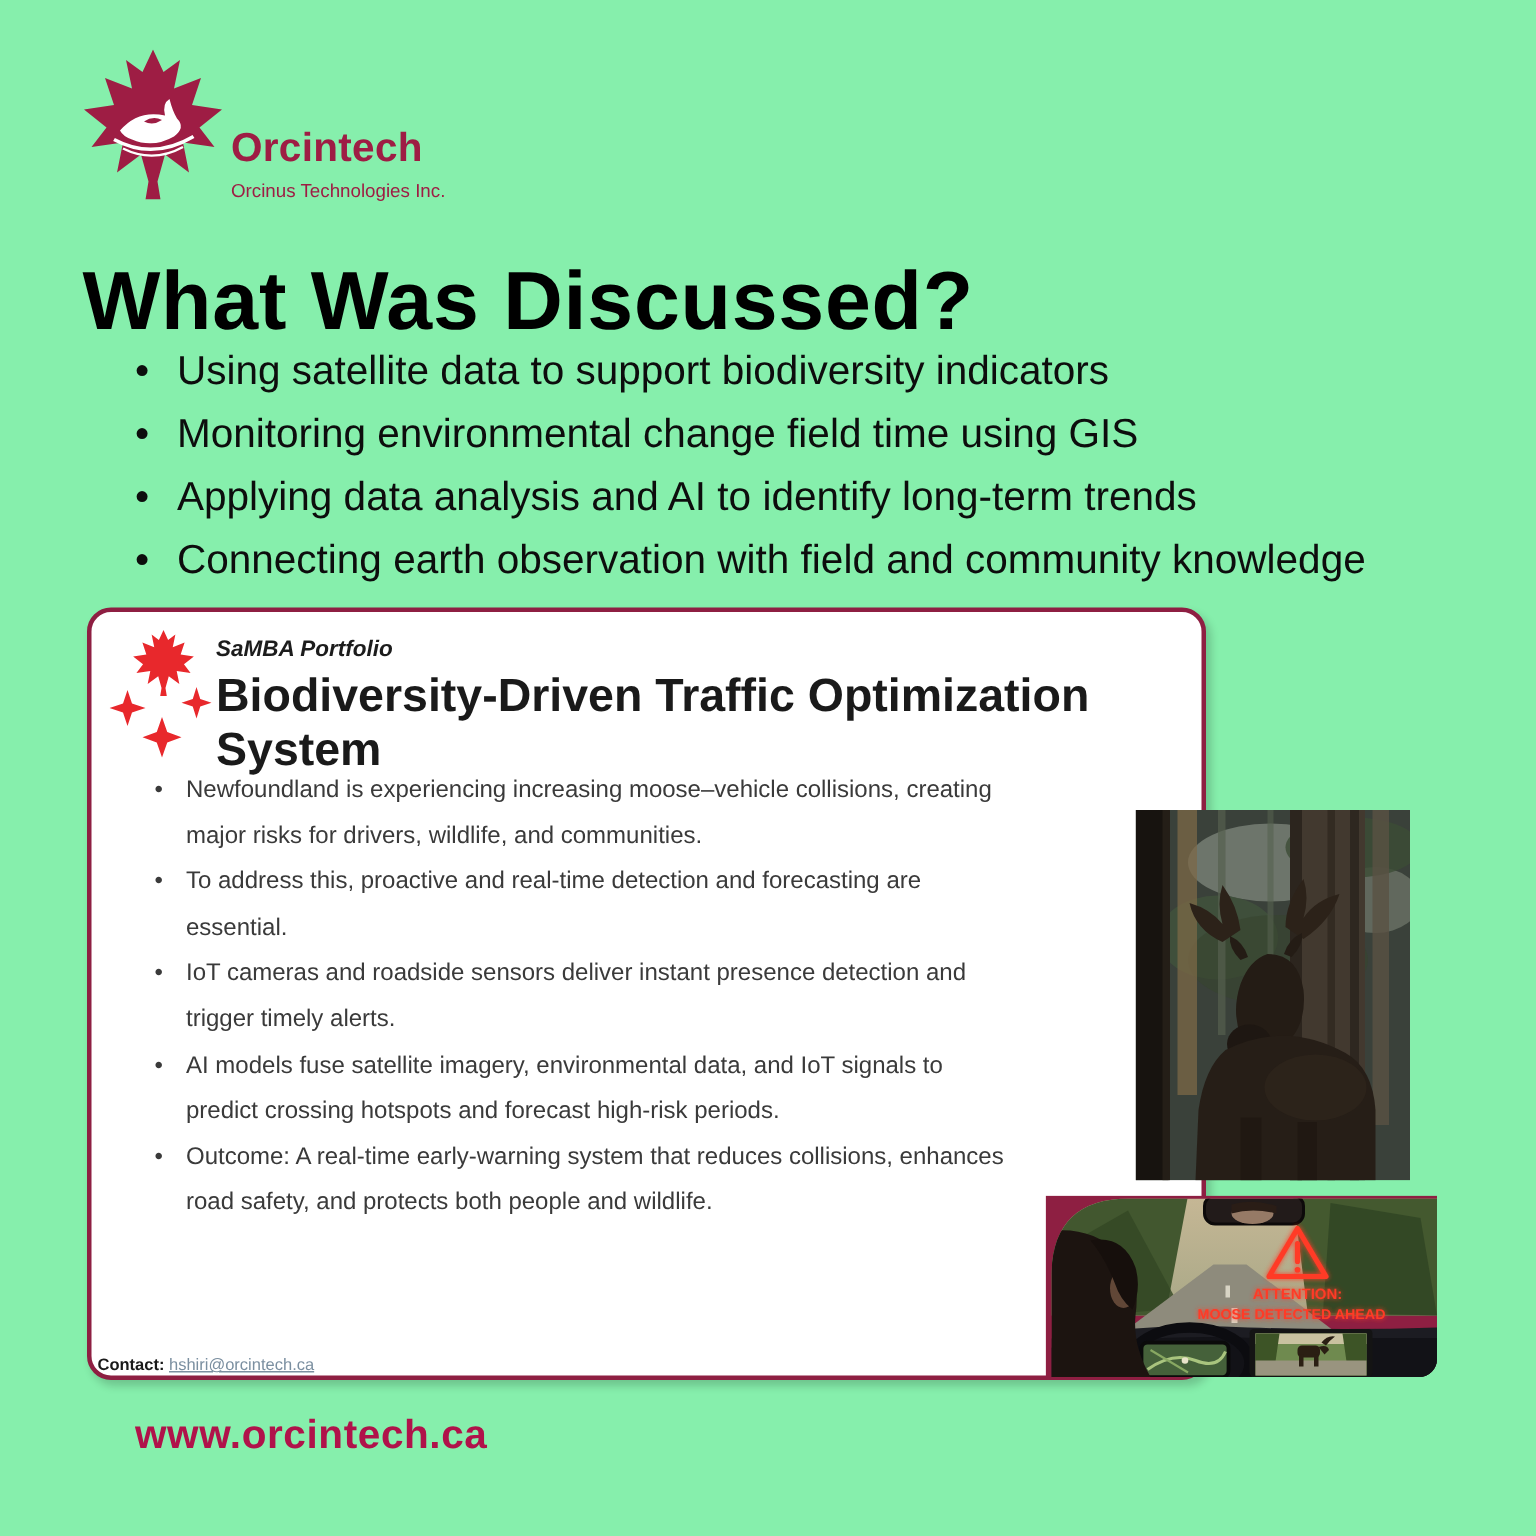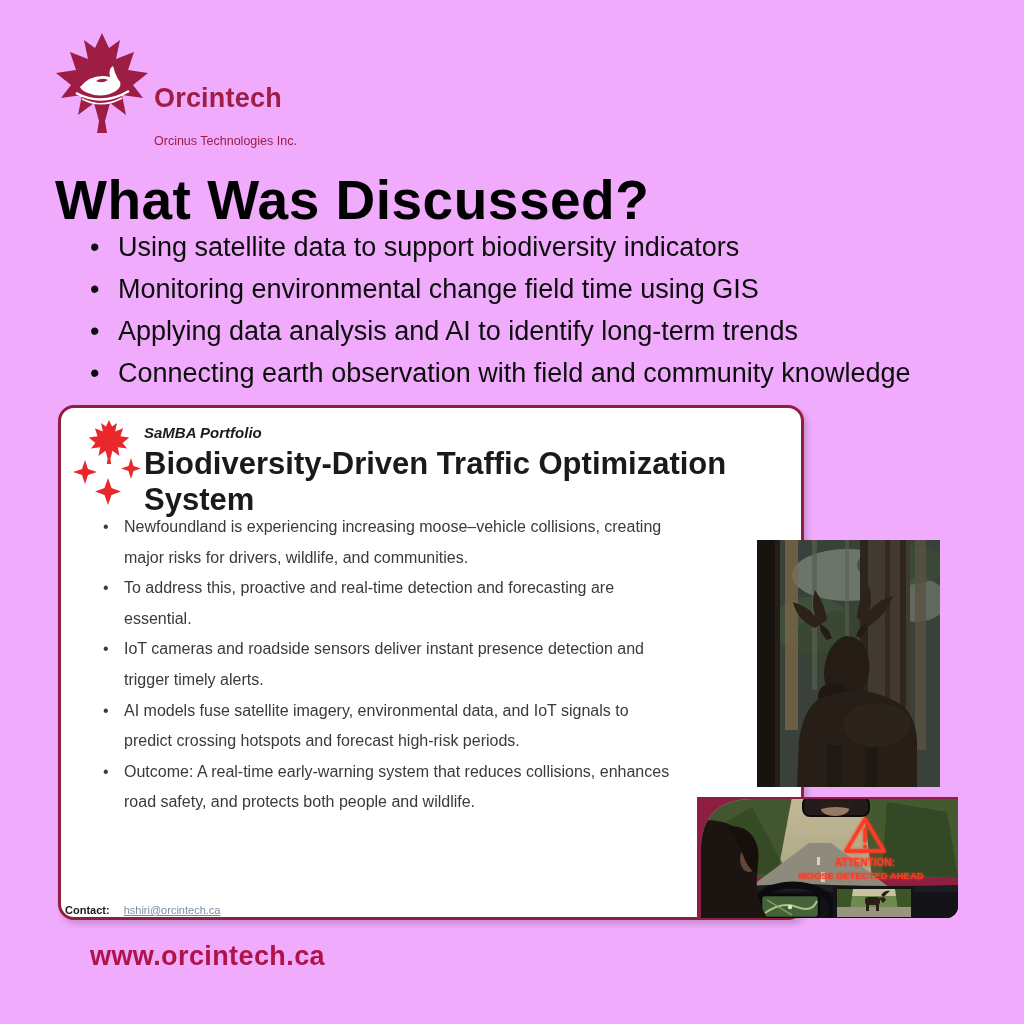--- a/index.html
+++ b/index.html
@@ -1,24 +1,24 @@
 <!DOCTYPE html>
 <html><head>
 <meta charset="utf-8">
 <style>
   html,body{margin:0;padding:0;background:#ffffff;}
-  .canvas{position:relative;width:1024px;height:1024px;background:#f0abfc;overflow:hidden;
+  .canvas{position:relative;width:1024px;height:1024px;background:#86efac;overflow:hidden;
           font-family:"Liberation Sans", sans-serif;color:#111;}
 
   
   .logo{position:absolute;left:52px;top:33px;width:250px;height:100px;}
   .logo svg{position:absolute;left:0;top:0;}
   .logo-text{position:absolute;left:102px;top:50px;}
   .logo-name{font-size:27px;font-weight:bold;color:#9e1d44;letter-spacing:0.2px;}
-  .logo-sub{font-size:12.5px;color:#9e1d44;margin-top:20px;}
+  .logo-sub{font-size:12.5px;color:#9e1d44;margin-top:6px;}
 
   
   .page-title{position:absolute;left:55px;top:148px;font-size:55px;font-weight:800;
               letter-spacing:0.5px;color:#000;margin-top:20px;}
 
   
   .top-bullets{position:absolute;left:88px;top:226px;width:840px;list-style:none;margin:0;padding:0;}
   .top-bullets li{position:relative;padding-left:30px;font-size:27px;color:#0d0d0d;
                   height:42px;line-height:42px;white-space:nowrap;}
   .top-bullets li::before{content:"•";position:absolute;left:2px;top:0;font-size:27px;color:#0d0d0d;}
@@ -32,21 +32,21 @@
                 font-style:italic;color:#1c1c1c;}
   .card-title{position:absolute;left:83px;top:38px;font-size:31px;font-weight:bold;color:#1a1a1a;}
 
   .card-bullets{position:absolute;left:40px;top:104px;width:580px;list-style:none;margin:0;padding:0;}
   .card-bullets li{position:relative;padding-left:23px;font-size:16px;line-height:30.6px;
                    color:#3a3a3a;}
   .card-bullets li::before{content:"•";position:absolute;left:2px;top:0;color:#3a3a3a;}
 
   .contact-line{position:absolute;left:4px;bottom:1px;font-size:11px;}
   .contact-label{font-weight:bold;color:#1a1a1a;}
-  .contact-email{color:#7b8fa0;text-decoration:underline;margin-left:11px;}
+  .contact-email{color:#7b8fa0;text-decoration:underline;}
 
   
   .moose-photo{position:absolute;left:696px;top:132px;width:183px;height:247px;overflow:hidden;}
   .dash-photo{position:absolute;left:636px;top:389px;width:261px;height:121px;overflow:hidden;
               border-bottom-right-radius:12px;}
 
   
   .footer-url{position:absolute;left:90px;top:941px;font-size:27px;font-weight:bold;
               color:#b0124a;letter-spacing:0.4px;}
 </style>

